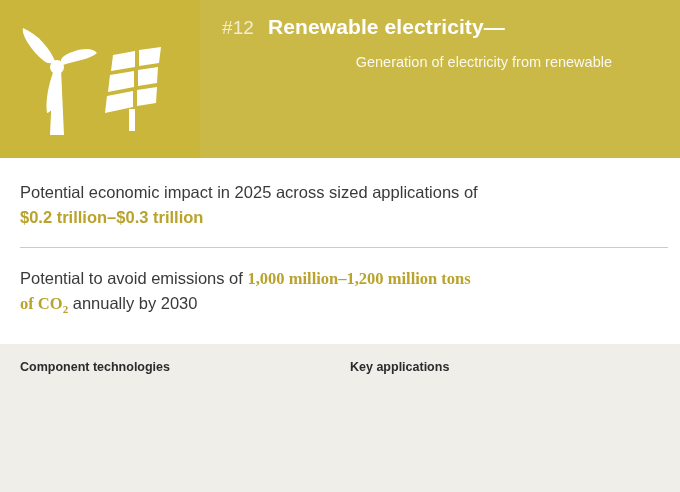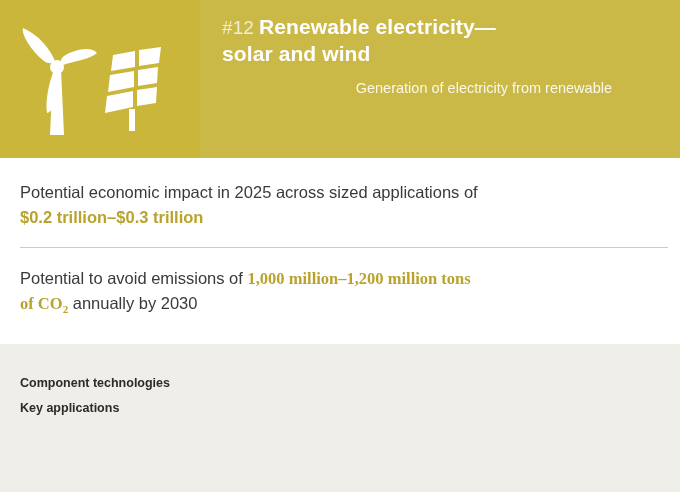--- a/index.html
+++ b/index.html
@@ -48,21 +48,21 @@
   .header-title-line {
     font-size: 21px;
     font-weight: bold;
     line-height: 26px;
     letter-spacing: 0.1px;
   }
   .header-number {
     font-weight: normal;
     font-size: 19px;
     color: #f2ecd2;
-    margin-right: 5px;
+    margin-right: 14px;
   }
   .header-sub {
     margin-top: 11px;
     font-size: 14.5px;
     line-height: 20px;
     color: #fbf8ea;
     max-width: 390px;
     text-align: right;
   }
 
@@ -119,22 +119,22 @@
     font-size: 11px;
   }
 
   
   .lists {
     margin-top: auto;
     background: #efeee9;
     height: 148px;
     flex: 0 0 auto;
     display: flex;
-    flex-direction: column;
-    padding: 32px 20px 0 20px;
+    flex-direction: row;
+    padding: 16px 20px 0 20px;
     box-sizing: border-box;
   }
   .list-col {
     box-sizing: border-box;
   }
   .list-col.left { width: 330px; }
   .list-col.right { flex: 1 1 auto; }
   .list-heading {
     font-size: 12.5px;
     font-weight: bold;
@@ -197,21 +197,20 @@
           <rect x="28" y="62" width="6" height="22" fill="#ffffff"></rect>
         </svg>
 
       </div>
     </div>
 
     <div class="header-text-panel">
       <div class="header-title-line">
         <span class="header-number">#12</span><span>Renewable electricity—</span>
       </div>
-      <div class="header-title-line">solar and wind</div>
       <div class="header-sub">
         <span>Generation of electricity from renewable</span><br>
       </div>
     </div>
   </div>
 
   <div class="impact">
 
     <div class="impact-row">Potential economic impact in 2025 across sized applications of</div>
     <div class="impact-value-line">$0.2 trillion–$0.3 trillion</div>

